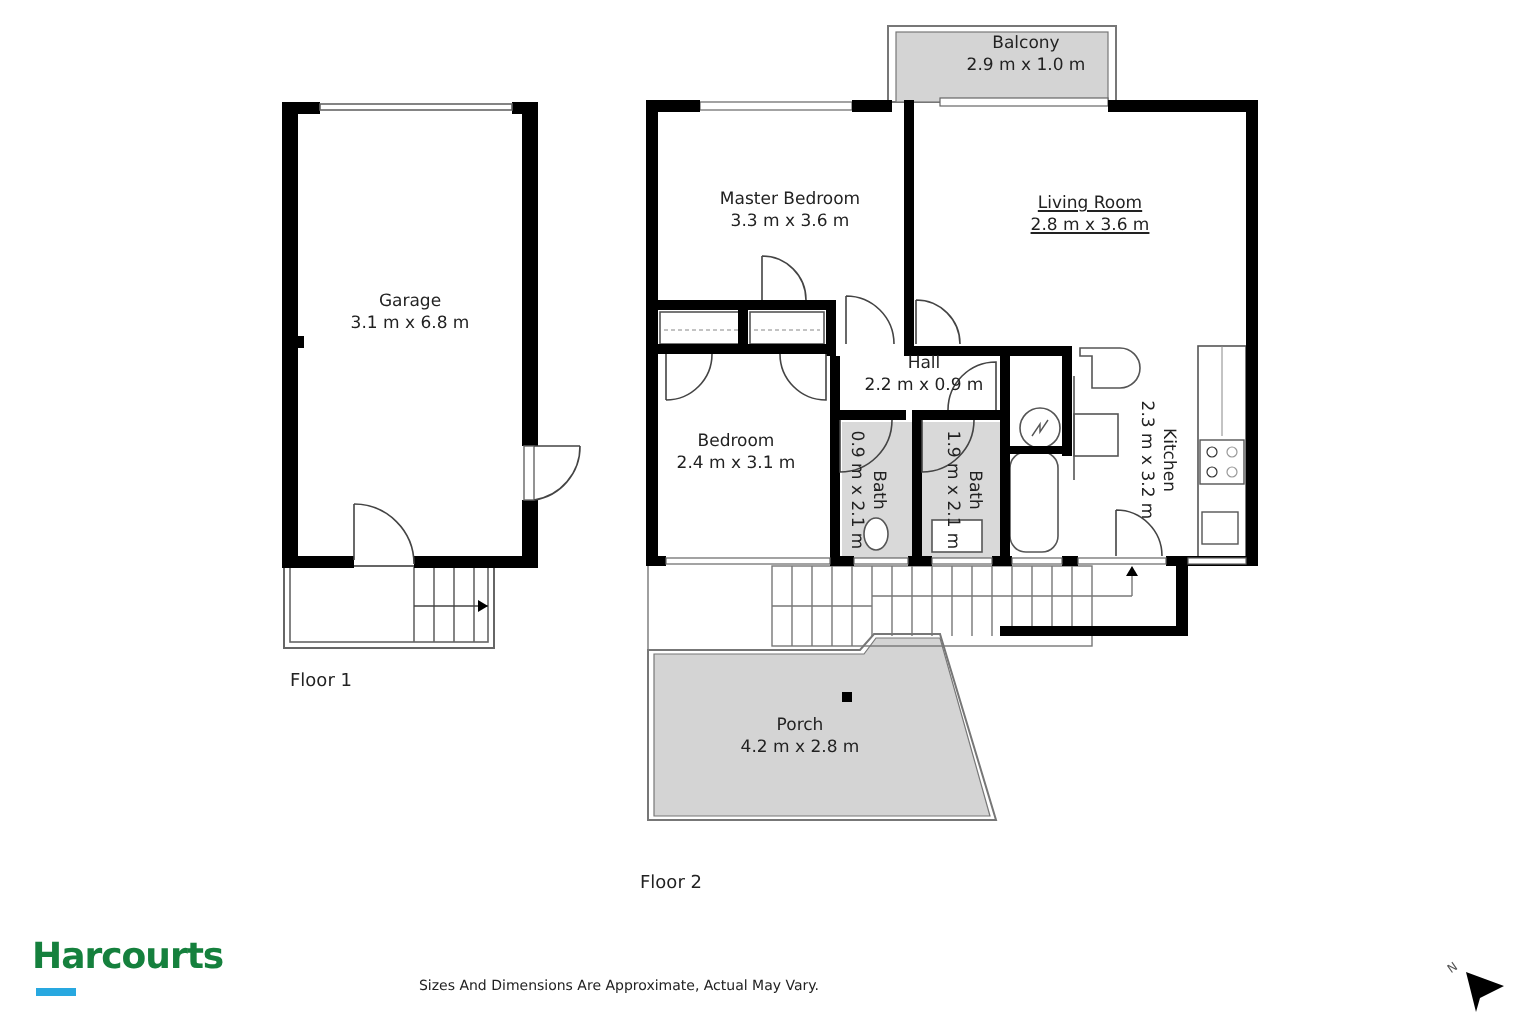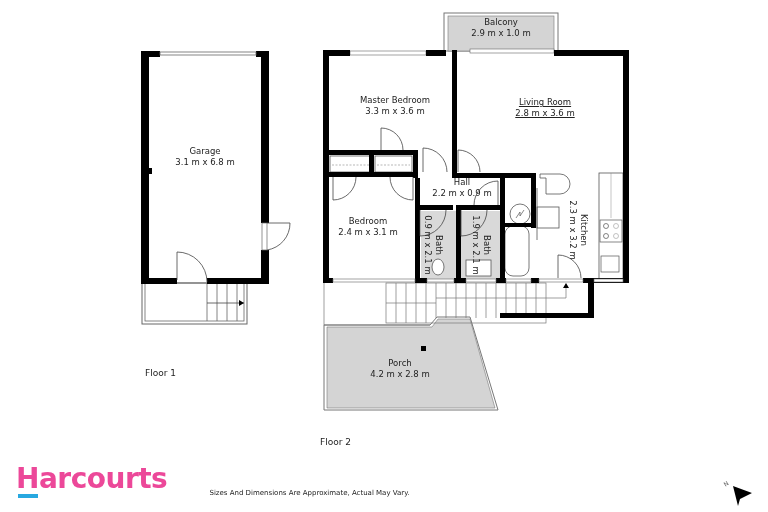--- a/index.html
+++ b/index.html
@@ -1,21 +1,21 @@
 <!DOCTYPE html>
 <html><head>
   <meta charset="utf-8">
   <style>
     html, body { margin:0; padding:0; background:#ffffff; }
     body { width:768px; height:512px; position:relative; overflow:hidden; font-family:"DejaVu Sans", sans-serif; }
     #plan { position:absolute; left:0; top:0; }
     .lbl { position:absolute; font-size:8.5px; color:#222; text-align:center; line-height:11px; white-space:nowrap; }
     .lbl-rot { position:absolute; font-size:8.5px; color:#222; text-align:center; line-height:11px; white-space:nowrap; transform:rotate(90deg); transform-origin:center center; }
     .floor-lbl { position:absolute; font-size:9px; color:#222; }
-    .logo { position:absolute; left:16px; top:464px; font-family:"DejaVu Sans", sans-serif; font-weight:bold; font-size:28px; color:#ec4899; letter-spacing:-0.5px; line-height:30px; }
+    .logo { position:absolute; left:16px; top:464px; font-family:"DejaVu Sans", sans-serif; font-weight:bold; font-size:18px; color:#15803d; letter-spacing:-0.5px; line-height:30px; }
     .logo-bar { position:absolute; left:18px; top:494px; width:20px; height:4px; background:#28a8e0; }
     .disclaimer { position:absolute; left:0; width:619px; top:489px; text-align:center; font-size:7px; color:#222; }
   </style>
 </head>
 <body>
 
 <svg id="plan" width="768" height="512" viewBox="0 0 768 512">
 
   <g>
 
@@ -174,21 +174,21 @@
     <polygon points="733,486 752,493 740,499 738,506" fill="#000"></polygon>
     <text x="724" y="486" font-size="6" fill="#555" font-family="DejaVu Sans, sans-serif" transform="rotate(-35 726 484)">N</text>
   </g>
 </svg>
 
 <div class="lbl" style="left:165px;top:146px;width:80px;">
   <div>Garage</div>
   <div>3.1 m x 6.8 m</div>
 </div>
 
-<div class="lbl" style="left:461px;top:17px;width:80px;">
+<div class="lbl" style="left:473px;top:17px;width:80px;">
   <div>Balcony</div>
   <div>2.9 m x 1.0 m</div>
 </div>
 
 <div class="lbl" style="left:340px;top:95px;width:110px;">
   <div>Master Bedroom</div>
   <div>3.3 m x 3.6 m</div>
 </div>
 
 <div class="lbl" style="left:495px;top:97px;width:100px;text-decoration:underline;">
@@ -219,18 +219,18 @@
 <div class="lbl-rot" style="left:543px;top:219px;width:70px;">
   <div>Kitchen</div>
   <div>2.3 m x 3.2 m</div>
 </div>
 
 <div class="lbl" style="left:355px;top:358px;width:90px;">
   <div>Porch</div>
   <div>4.2 m x 2.8 m</div>
 </div>
 
-<div class="floor-lbl" style="left:145px;top:368px;">Floor 1</div>
+<div class="floor-lbl" style="left:145px;top:336px;">Floor 1</div>
 <div class="floor-lbl" style="left:320px;top:437px;">Floor 2</div>
 
 <div class="logo">Harcourts</div>
 <div class="logo-bar"></div>
 <div class="disclaimer">Sizes And Dimensions Are Approximate, Actual May Vary.</div>
 
 </body></html>

